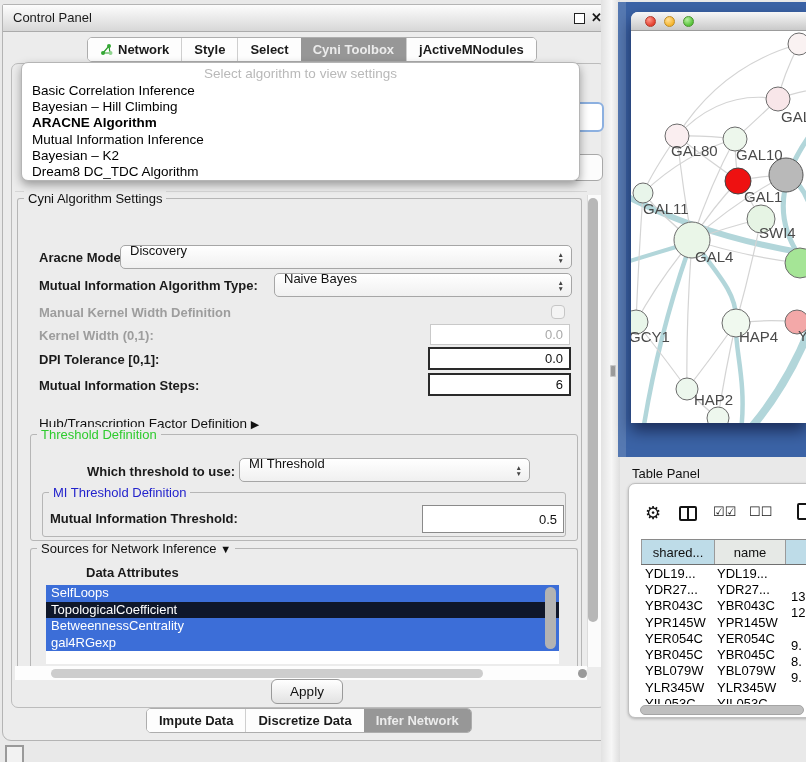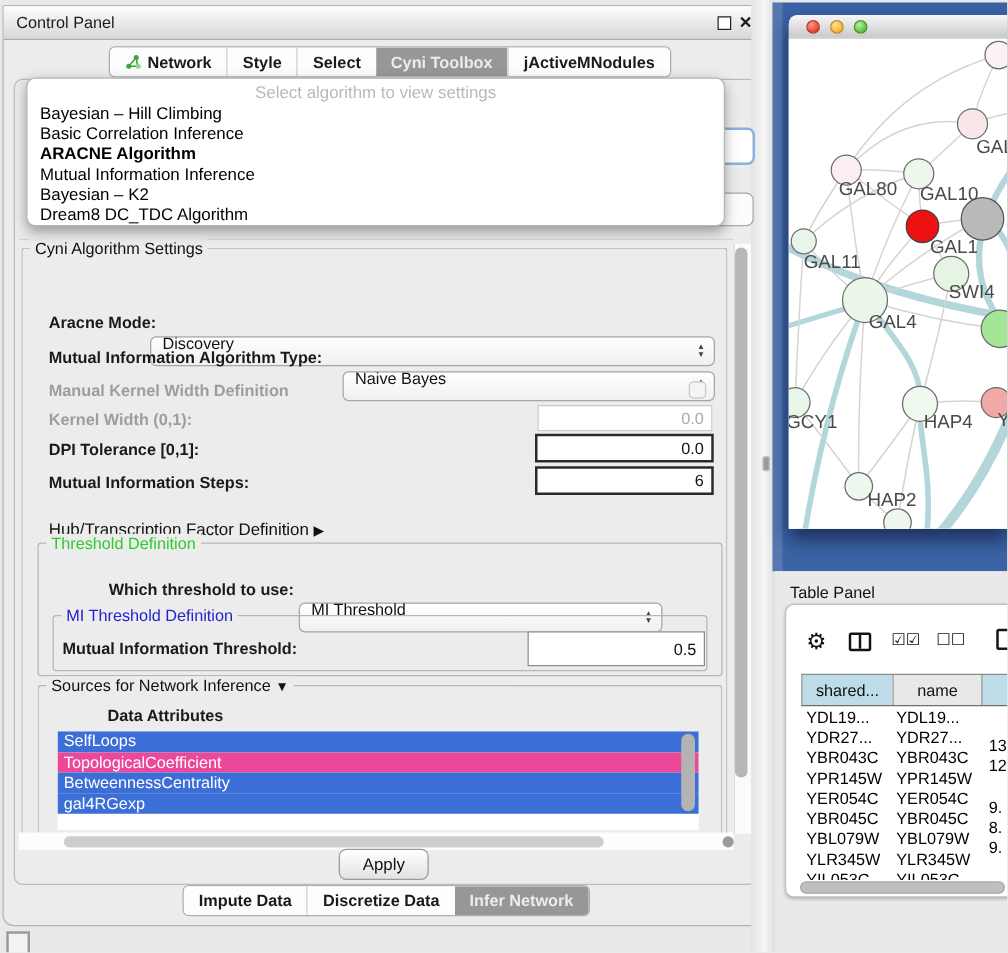--- a/index.html
+++ b/index.html
@@ -38,21 +38,21 @@
   #behind-line{left:12px;top:186px;width:572px;height:0;border-top:1px solid #d6d6d6;}
   
   .grp{border:1px solid #b6b6b6;border-radius:3px;}
   .grp.noclose{border-bottom:none;border-radius:3px 3px 0 0;}
   .gtitle{position:absolute;top:-8px;background:#ececec;padding:0 4px;font-size:13px;white-space:nowrap;}
   .blue{color:#2323cc;} .green{color:#2ecb2e;}
   .lbl{font-size:13px;font-weight:bold;color:#1a1a1a;white-space:nowrap;}
   .lblgray{color:#9d9d9d;}
   .combo{display:flex;align-items:center;padding:0 22px 14px 9px;font-size:13px;color:#111;
     border:1px solid #a6a6a6;border-radius:5px;background:linear-gradient(#ffffff,#f0f0f0);
-    box-sizing:border-box;margin-top:24px;}
+    box-sizing:border-box;}
   .spin{position:absolute;right:7px;top:50%;transform:translateY(-50%);display:flex;
     flex-direction:column;font-size:6.5px;line-height:5.5px;color:#444;}
   .field{font-size:13px;text-align:right;padding:0 6px;box-sizing:border-box;background:#fff;
     display:flex;align-items:center;justify-content:flex-end;}
   .fdark{border:2px solid #2a2a2a;color:#111;}
   .fgray{border:1.5px solid #c9c9c9;color:#a9a9a9;}
   .fmid{border:1.5px solid #8a8a8a;color:#111;}
   #mkw-check{left:548px;top:300px;width:14px;height:14px;border:1.5px solid #c6c6c6;
     border-radius:4px;background:#f4f4f4;box-sizing:border-box;}
   .tri{font-size:11px;color:#111;}
@@ -155,22 +155,22 @@
         </div>
     </div>
 
     <div class="abs frag" id="frag-combo-focus"></div>
     <div class="abs frag" id="frag-combo-edge"></div>
     <div class="abs" id="behind-line"></div>
 
     <div class="abs" id="algo-popup">
       <div id="algo-placeholder">Select algorithm to view settings</div>
       <div>
+          <div class="algo-item">Basic Correlation Inference</div>
           <div class="algo-item">Bayesian – Hill Climbing</div>
-          <div class="algo-item">Basic Correlation Inference</div>
           <div class="algo-item bold">ARACNE Algorithm</div>
           <div class="algo-item">Mutual Information Inference</div>
           <div class="algo-item">Bayesian – K2</div>
           <div class="algo-item">Dream8 DC_TDC Algorithm</div>
         </div>
     </div>
 
     <div class="abs grp noclose" style="left:14px;top:193px;width:563px;height:468px;">
       <span class="gtitle" style="left:6px;">Cyni Algorithm Settings</span>
     </div>
@@ -232,21 +232,21 @@
 
     <div class="abs grp noclose" style="left:27px;top:543px;width:546px;height:118px;">
       <span class="gtitle" style="left:6px;">
         <span>Sources for Network Inference</span>
         <span class="tri"> ▼</span>
       </span>
     </div>
     <span class="abs lbl" style="left:35px;top:560px;padding-left:48px;">Data Attributes</span>
     <div class="abs" id="attr-list">
         <div class="attr-item" style="background: rgb(60, 110, 216);">SelfLoops</div>
-        <div class="attr-item" style="background: #ec4899;">TopologicalCoefficient</div>
+        <div class="attr-item" style="background: #0f172a;">TopologicalCoefficient</div>
         <div class="attr-item" style="background: rgb(60, 110, 216);">BetweennessCentrality</div>
         <div class="attr-item" style="background: rgb(60, 110, 216);">gal4RGexp</div>
       </div>
     <div class="abs" id="attr-vscroll"></div>
 
     <div class="abs" id="main-htrack"></div>
     <div class="abs" id="main-hthumb"></div>
     <div class="abs" id="hscroll-ball"></div>
     <div class="abs" id="main-vtrack"></div>
     <div class="abs" id="main-vthumb"></div>

